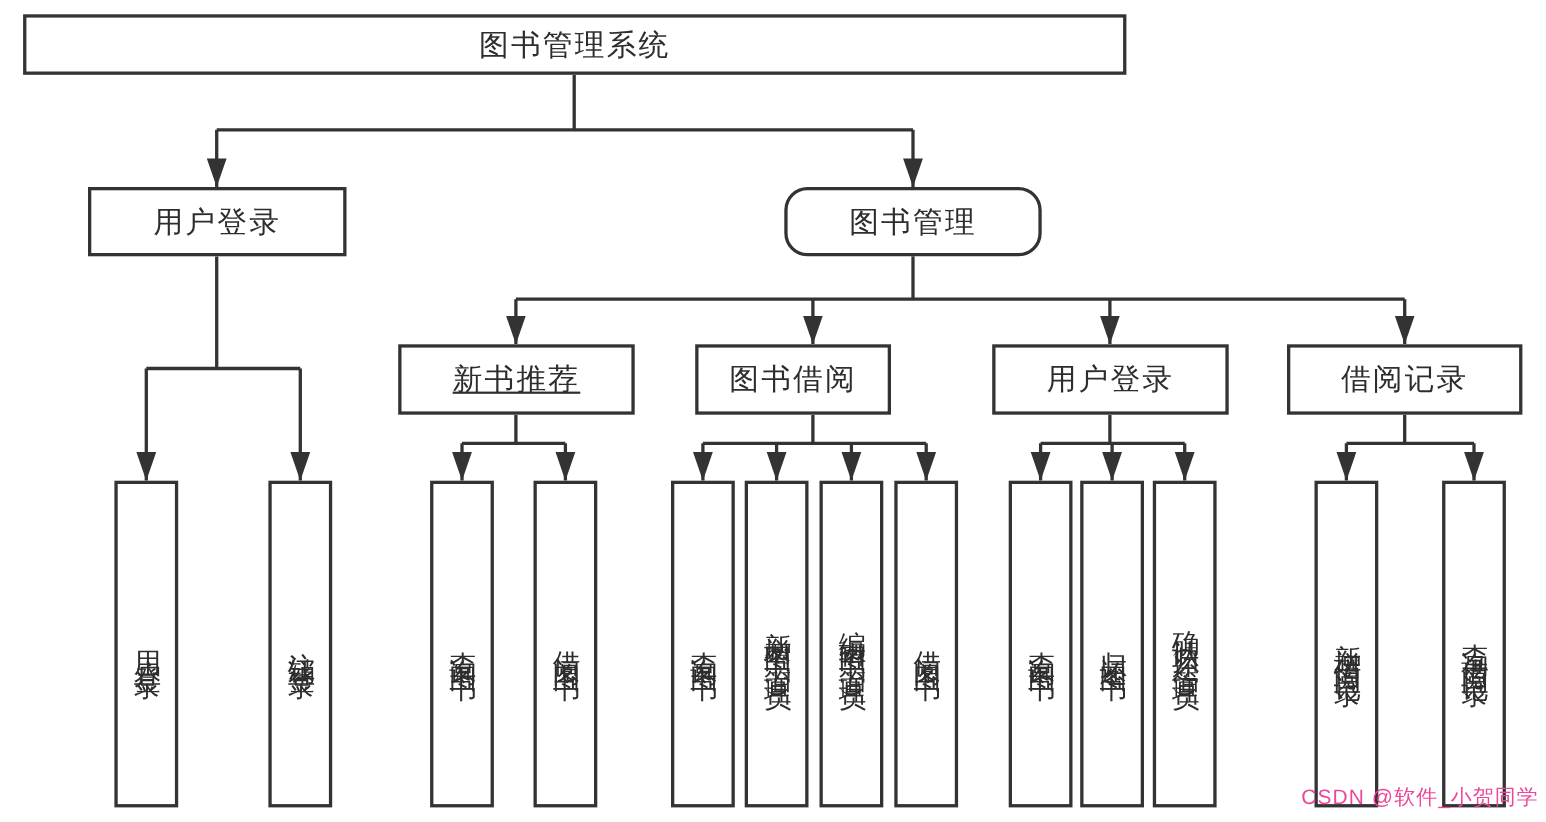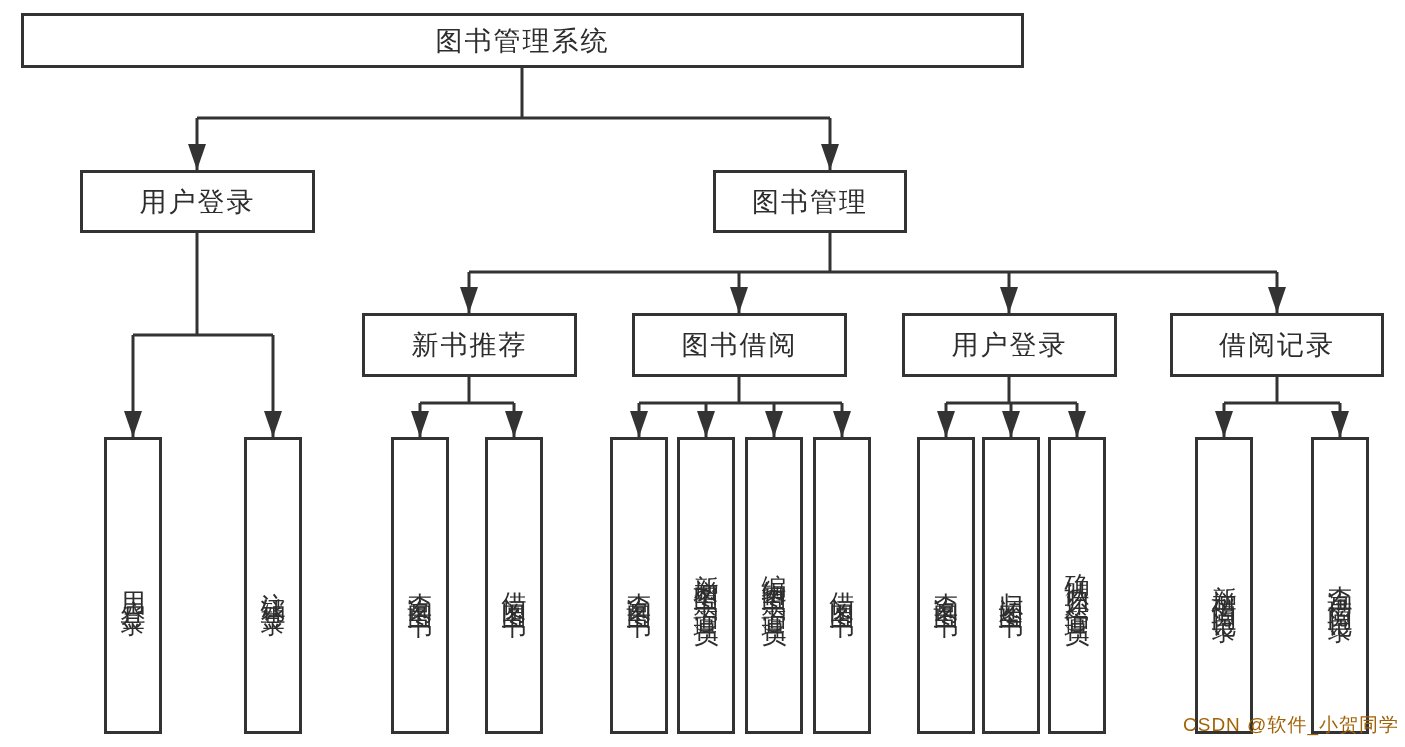--- a/index.html
+++ b/index.html
@@ -6,21 +6,21 @@
   .stage{position:relative;width:1405px;height:747px;background:#fff;overflow:hidden;
          font-family:"Liberation Sans",sans-serif;padding-left:46px;}
   .wires{position:absolute;left:0;top:0;}
   .wires line{stroke:#333333;stroke-width:3;fill:none;}
   .box{position:absolute;box-sizing:border-box;border:3px solid #333333;background:#fff;
        display:flex;align-items:center;justify-content:center;color:#2d2d2d;}
   .hbox{font-size:27px;letter-spacing:2px;white-space:nowrap;}
   .vtext{writing-mode:vertical-rl;text-orientation:mixed;font-size:25px;letter-spacing:7px;
          line-height:1;white-space:nowrap;}
   .watermark{position:absolute;left:1183px;top:712px;font-size:19px;letter-spacing:1px;
-             color:#a16207;white-space:nowrap;}
+             color:#ec4899;white-space:nowrap;}
 </style>
 </head>
 <body>
 
 <div class="stage">
 
   <svg class="wires" width="1405" height="747" viewBox="0 0 1405 747">
     <defs>
       <marker id="arr" markerUnits="userSpaceOnUse" markerWidth="28" markerHeight="20" refX="26" refY="10" orient="auto">
         <path d="M0,1 L26,10 L0,19 Z" fill="#333333"></path>
@@ -68,28 +68,28 @@
     <line x1="1340" y1="403" x2="1340" y2="437" marker-end="url(#arr)"></line>
   </svg>
 
   <div class="box hbox" style="left:21px;top:13px;width:1003px;height:55px;">
     <span>图书管理系统</span>
   </div>
 
   <div class="box hbox" style="left:80px;top:170px;width:235px;height:63px;">
     <span>用户登录</span>
   </div>
-  <div class="box hbox" style="left:713px;top:170px;width:194px;height:63px;">
+  <div class="box hbox" style="left:713px;top:170px;width:234px;height:63px;border-radius:21px;">
     <span>图书管理</span>
   </div>
 
-  <div class="box hbox" style="left:362px;top:313px;width:215px;height:64px;">
+  <div class="box hbox" style="left:362px;top:313px;width:215px;height:64px;text-decoration:underline;">
     <span>新书推荐</span>
   </div>
-  <div class="box hbox" style="left:632px;top:313px;width:215px;height:64px;">
+  <div class="box hbox" style="left:632px;top:313px;width:178px;height:64px;">
     <span>图书借阅</span>
   </div>
   <div class="box hbox" style="left:902px;top:313px;width:215px;height:64px;">
     <span>用户登录</span>
   </div>
   <div class="box hbox" style="left:1170px;top:313px;width:214px;height:64px;">
     <span>借阅记录</span>
   </div>
 
   <div class="box" style="left:104px;top:437px;width:58px;height:297px;">

